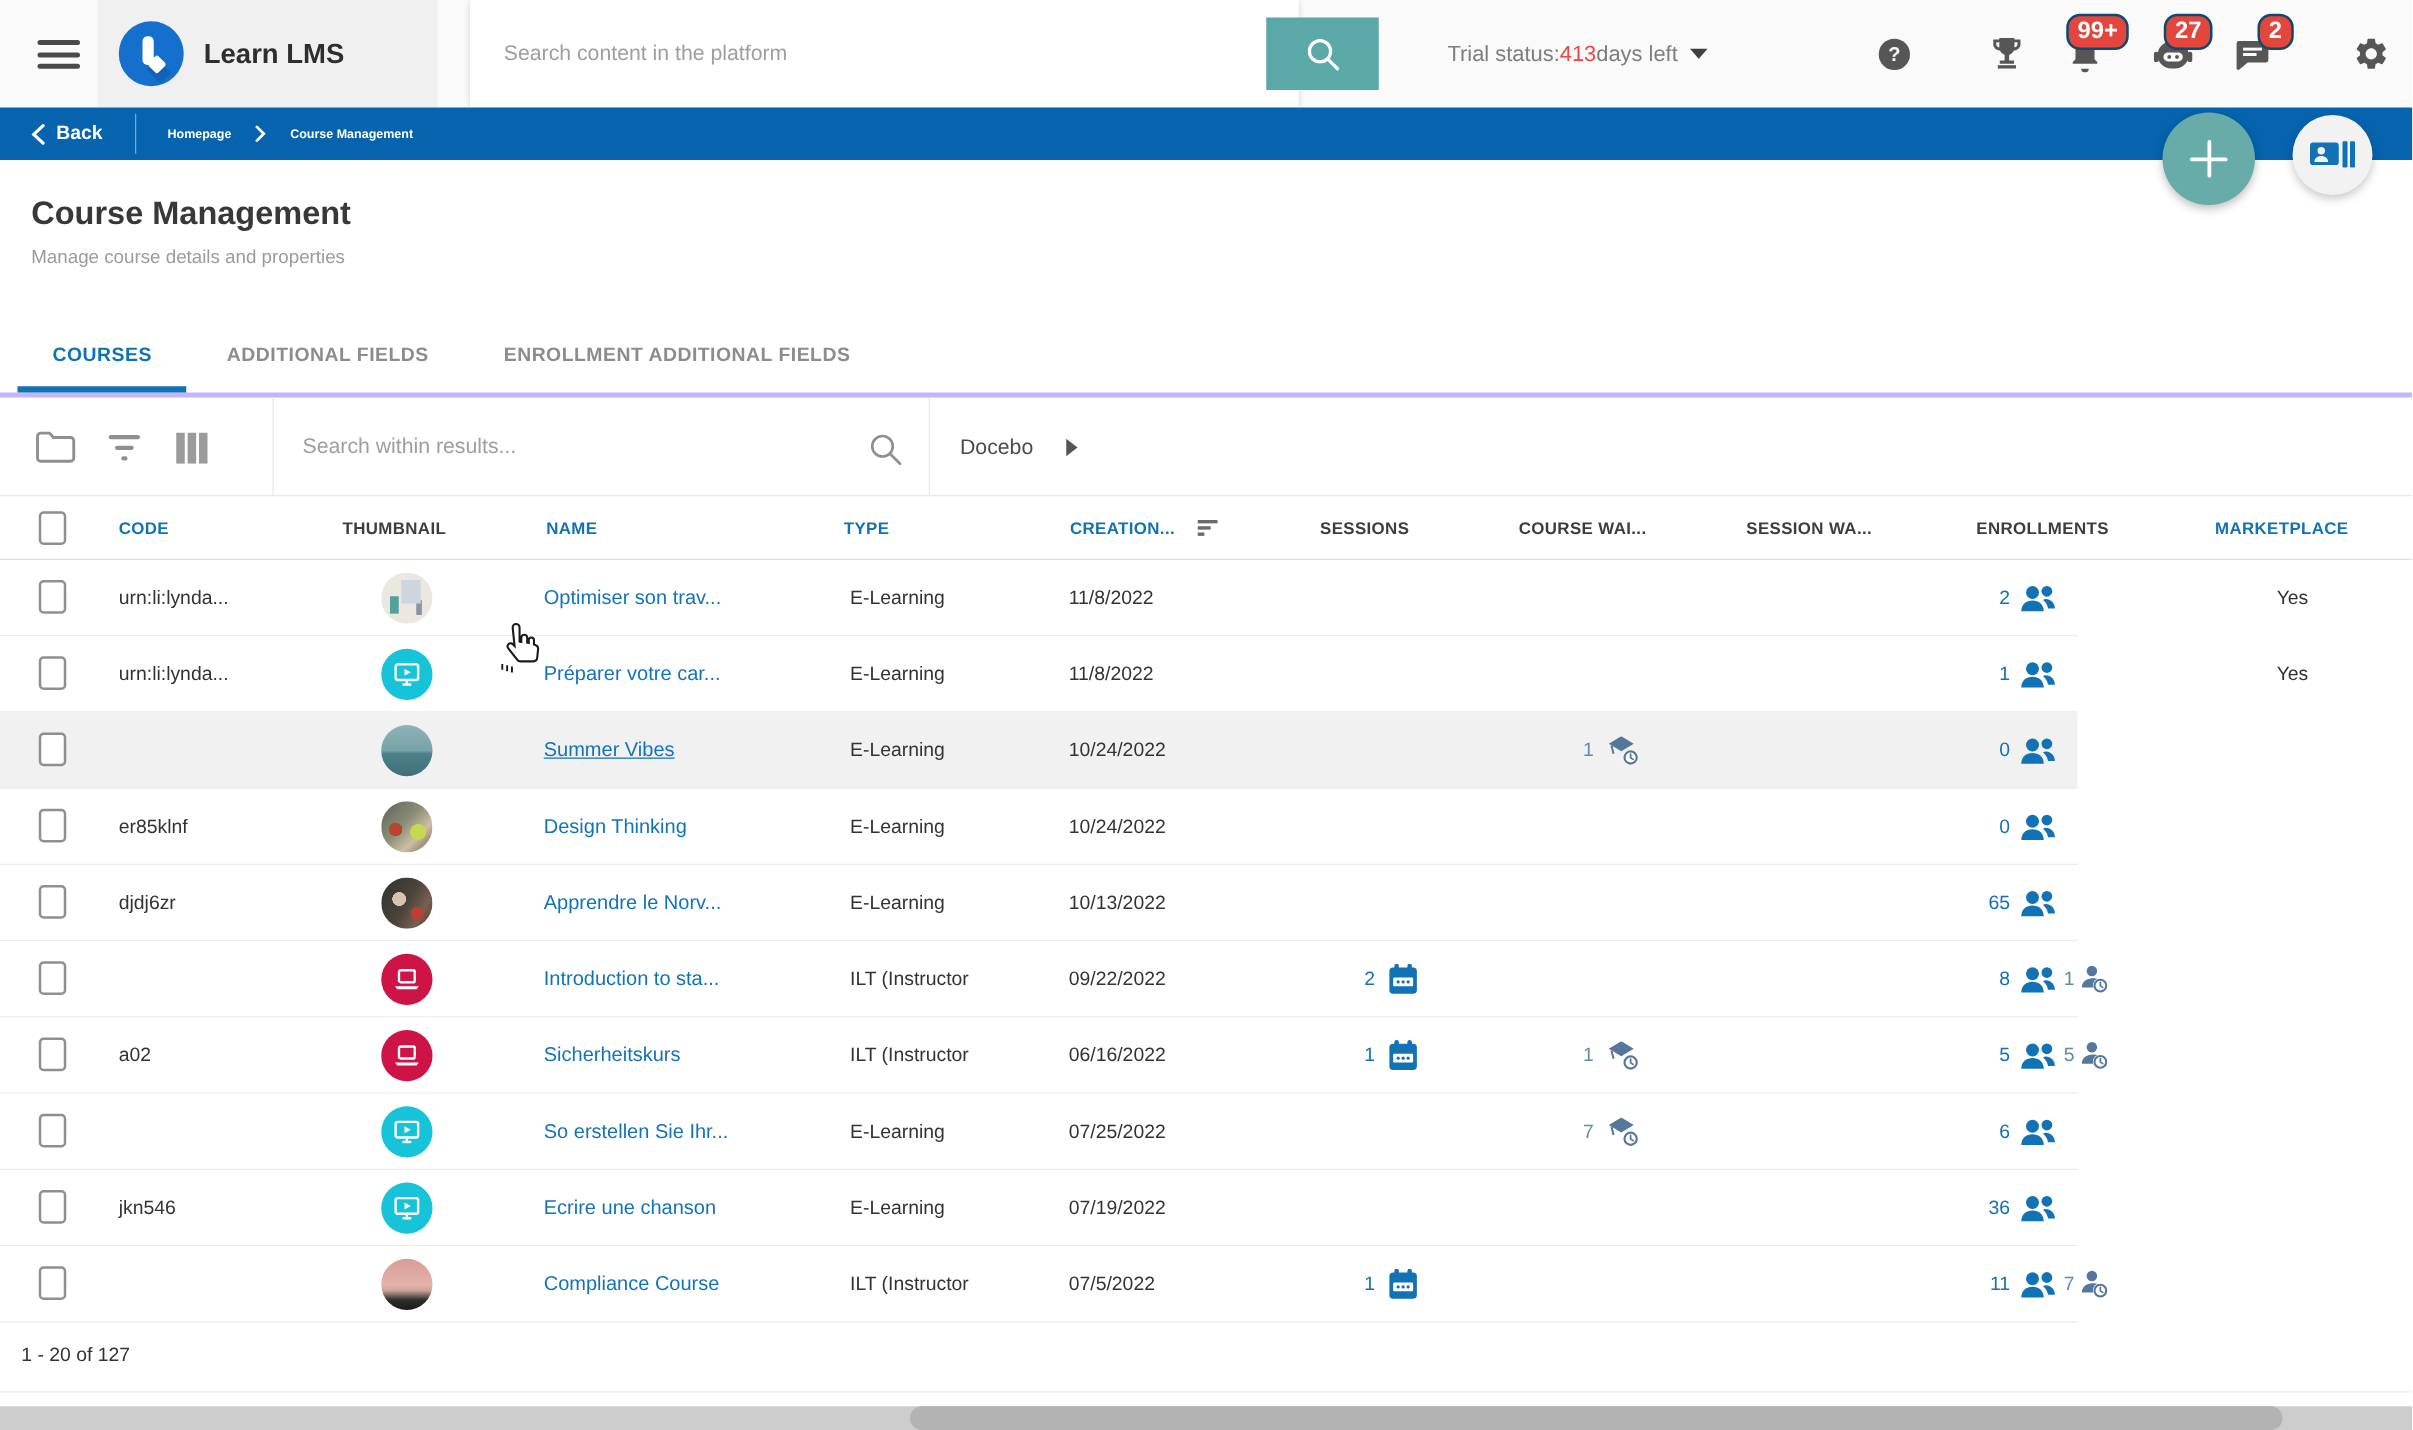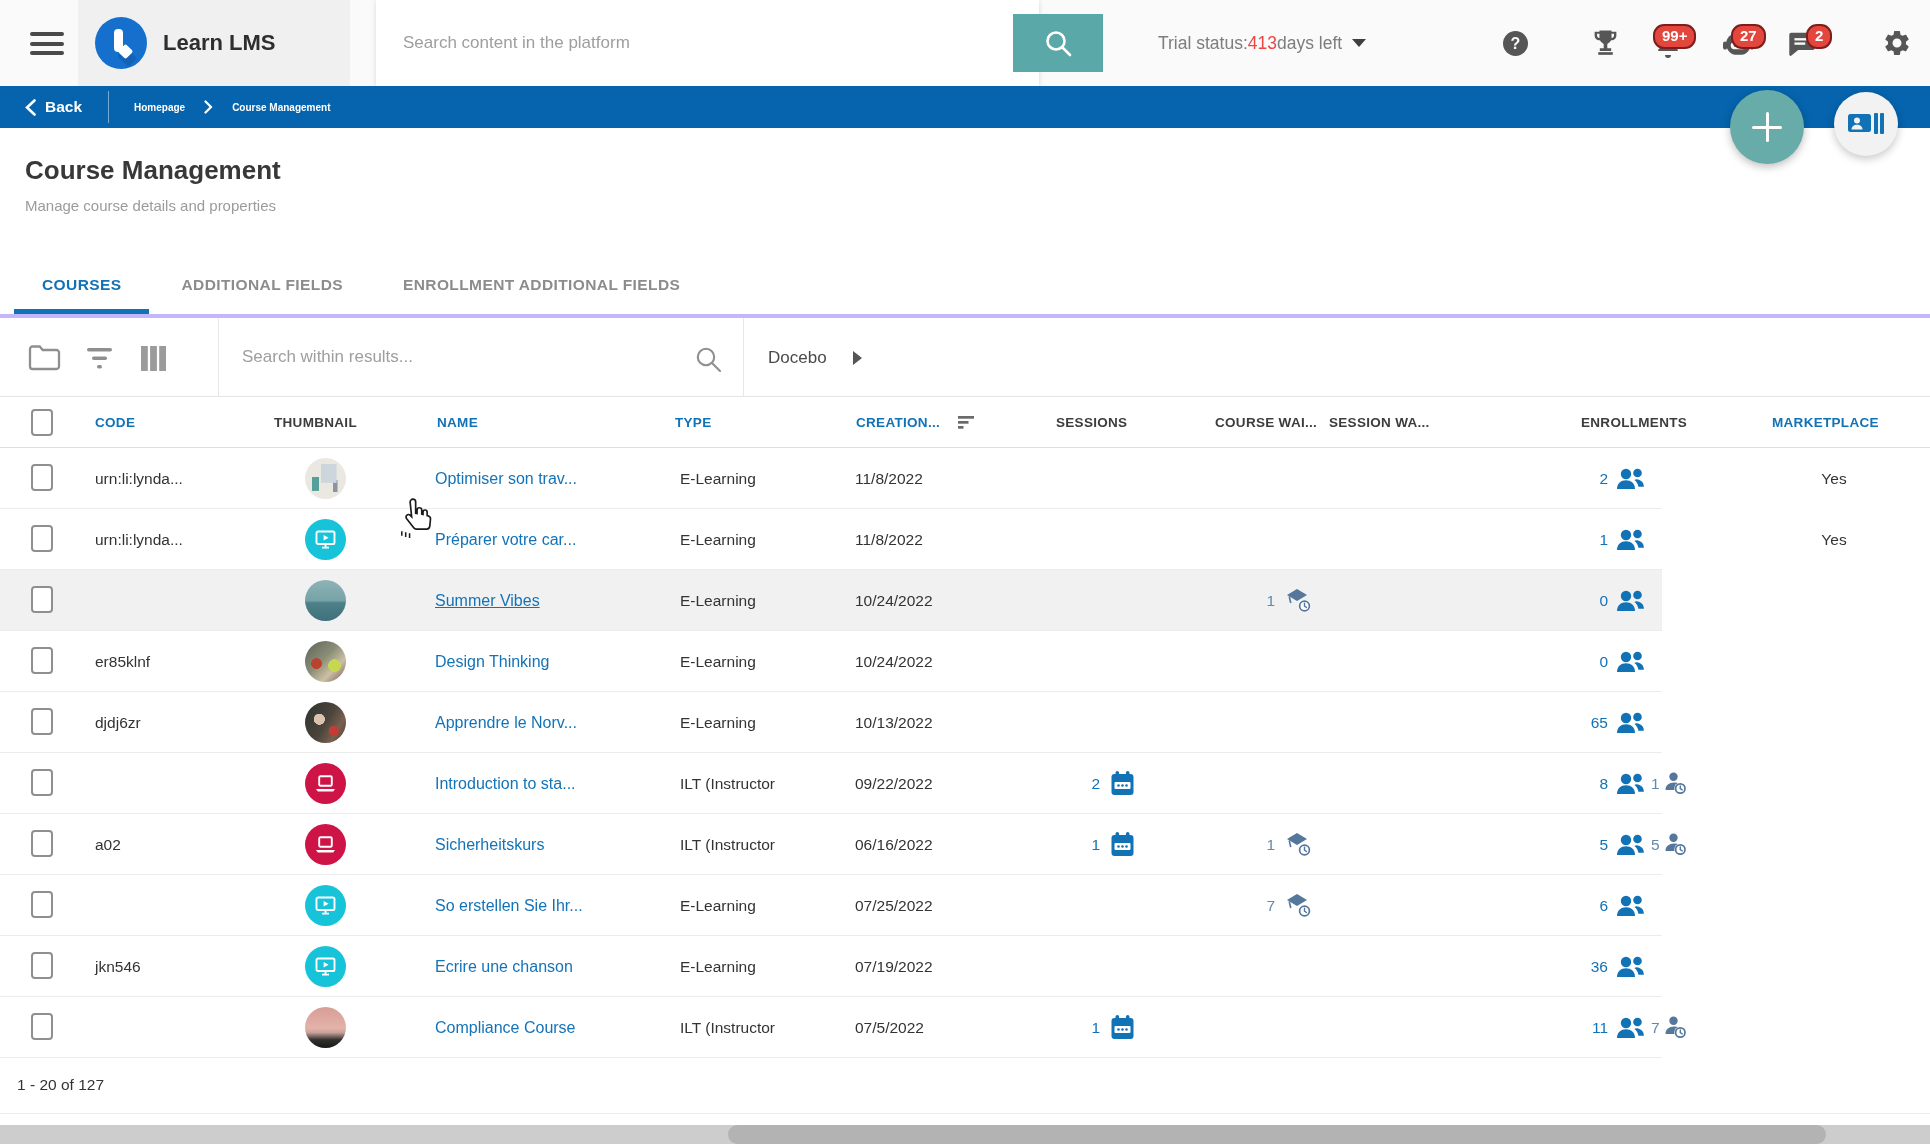--- a/index.html
+++ b/index.html
@@ -19,22 +19,22 @@
   .top-search { position:absolute; left:350px; top:0; width:663px; height:86px; background:#fff; border:none; outline:none;
                 box-shadow:0 1px 5px rgba(0,0,0,.14); padding-left:27px; font-size:17px; color:#555; font-family:"Liberation Sans",sans-serif;margin-left:26px;}
   .top-search::placeholder { color:#9e9e9e; }
   .top-search-btn { position:absolute; left:1013px; top:14px; width:90px; height:58px; background:#5ba8a8; border:none; cursor:pointer;
                 display:flex; align-items:center; justify-content:center; }
   .trial { position:absolute; left:1158px; top:0; height:86px; display:flex; align-items:center; font-size:17.5px; color:#7d7d7d; cursor:pointer;}
   .trial b { color:#ef4444; font-weight:normal; margin:0 0; }
   .trial .days { margin-right:10px; }
   .caret-down { width:0; height:0; border-left:7px solid transparent; border-right:7px solid transparent; border-top:8px solid #3f3f3f; }
   .top-ic { position:absolute; cursor:pointer; }
-  .badge { position:absolute; top:24px; background:#e2463c; color:#fff; font-size:15px; font-weight:bold;
-           border-radius:11px; padding:2px 7px; border:2px solid #7f1d1d; z-index:3; line-height:1.1;}
+  .badge { position:absolute; top:11px; background:#e2463c; color:#fff; font-size:19px; font-weight:bold;
+           border-radius:11px; padding:2px 7px; border:2px solid #0c4a6e; z-index:3; line-height:1.1;}
 
   
   .bluebar { position:absolute; left:0; top:86px; width:1930px; height:42px; background:#0564ad; color:#fff; }
   .back { position:absolute; left:25px; top:0; height:42px; display:flex; align-items:center; gap:9px; cursor:pointer; }
   .back-label { font-size:15.5px; font-weight:bold; }
   .bc-sep { position:absolute; left:108px; top:5px; height:32px; width:1px; background:rgba(255,255,255,.45); }
   .crumbs { position:absolute; left:134px; top:0; height:42px; display:flex; align-items:center; gap:19px; }
   .crumb { font-size:10px; font-weight:600; cursor:pointer; }
   .crumb.current { font-weight:bold; cursor:default; }
 
@@ -261,21 +261,21 @@
     <div class="th blue" style="left:437px">NAME</div>
     <div class="th blue" style="left:675px">TYPE</div>
     <div class="th blue" style="left:856px">CREATION...</div>
     <svg style="position:absolute;left:958px;top:18px" width="17" height="15" viewBox="0 0 17 15" fill="#6a6a6a">
         <rect x="0" y="1" width="16" height="2.7"></rect>
         <rect x="0" y="6" width="10.5" height="2.7"></rect>
         <rect x="0" y="11" width="5.5" height="2.7"></rect>
       </svg>
     <div class="th" style="left:1056px">SESSIONS</div>
     <div class="th" style="left:1215px">COURSE WAI...</div>
-    <div class="th" style="left:1329px">SESSION WA...</div>
+    <div class="th" style="left:1397px">SESSION WA...</div>
     <div class="th" style="left:1581px">ENROLLMENTS</div>
     <div class="th blue" style="left:1772px">MARKETPLACE</div>
   </div>
 
   <div class="rows" id="tbody">
       <div class="row">
       <span class="cb c-check"></span>
       <span class="cell c-code">urn:li:lynda...</span>
       <span class="c-thumb illustration">
         

